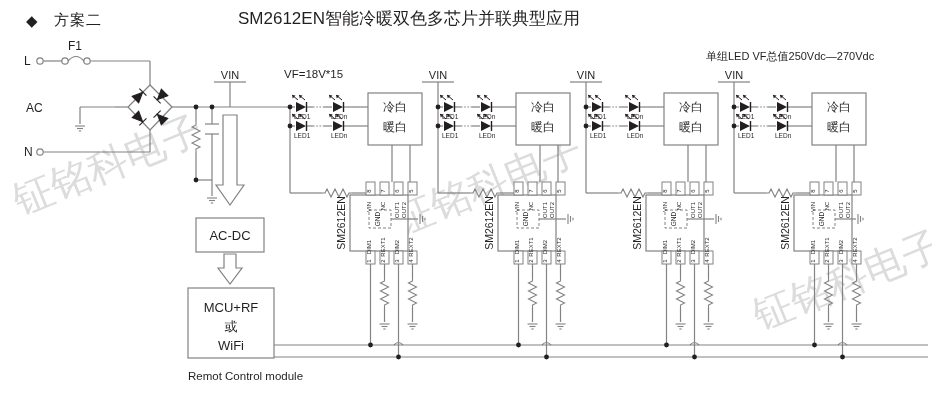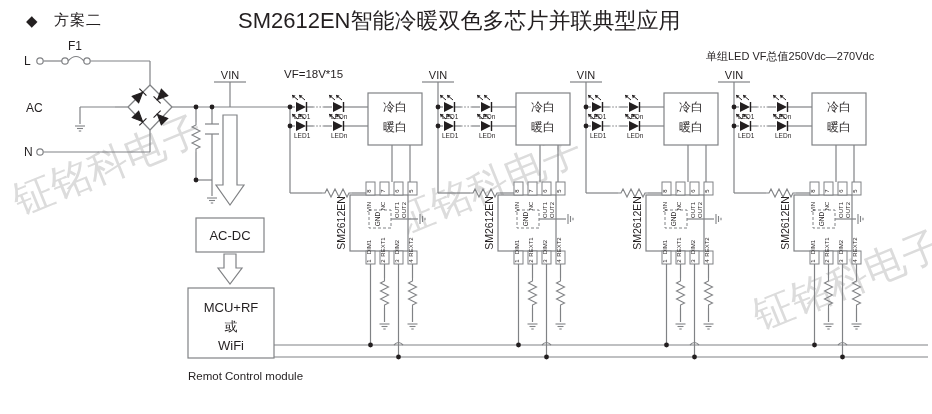--- a/index.html
+++ b/index.html
@@ -3,21 +3,21 @@
 <meta charset="utf-8">
 <style>
   html,body{margin:0;padding:0;background:#ffffff;}
   body{width:932px;height:414px;position:relative;overflow:hidden;
        font-family:"Liberation Sans","DejaVu Sans",sans-serif;color:#231f20;}
   #sheet{position:absolute;inset:0;width:932px;height:414px;}
   .txt{position:absolute;white-space:nowrap;line-height:1;}
   svg{position:absolute;left:0;top:0;}
   .hdr-bullet{font-size:15px;left:26px;top:13px;}
   .hdr-plan{font-size:15px;left:54px;top:12px;letter-spacing:1px;text-align:center;}
-  .hdr-title{font-size:22px;left:238px;top:10px;}
+  .hdr-title{font-size:17px;left:238px;top:10px;}
   .note-top{font-size:11px;left:706px;top:51px;text-align:right;}
 </style>
 </head>
 <body>
 
 <div class="txt hdr-bullet">◆</div>
 <div class="txt hdr-plan">方案二</div>
 <div class="txt hdr-title">SM2612EN智能冷暖双色多芯片并联典型应用</div>
 <div class="txt note-top">单组LED VF总值250Vdc—270Vdc</div>
 

